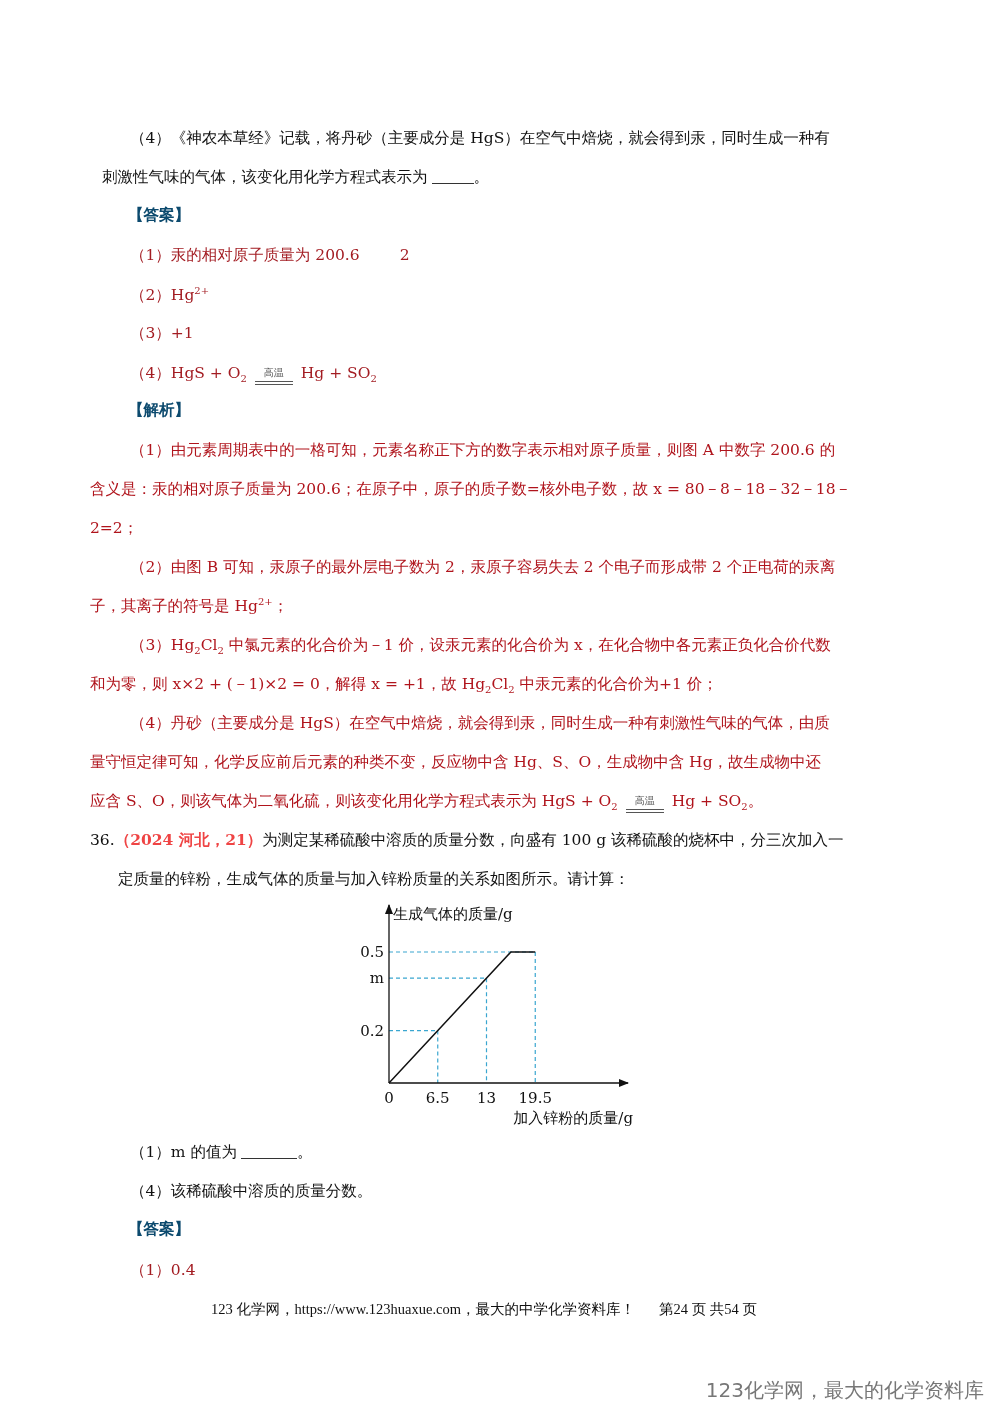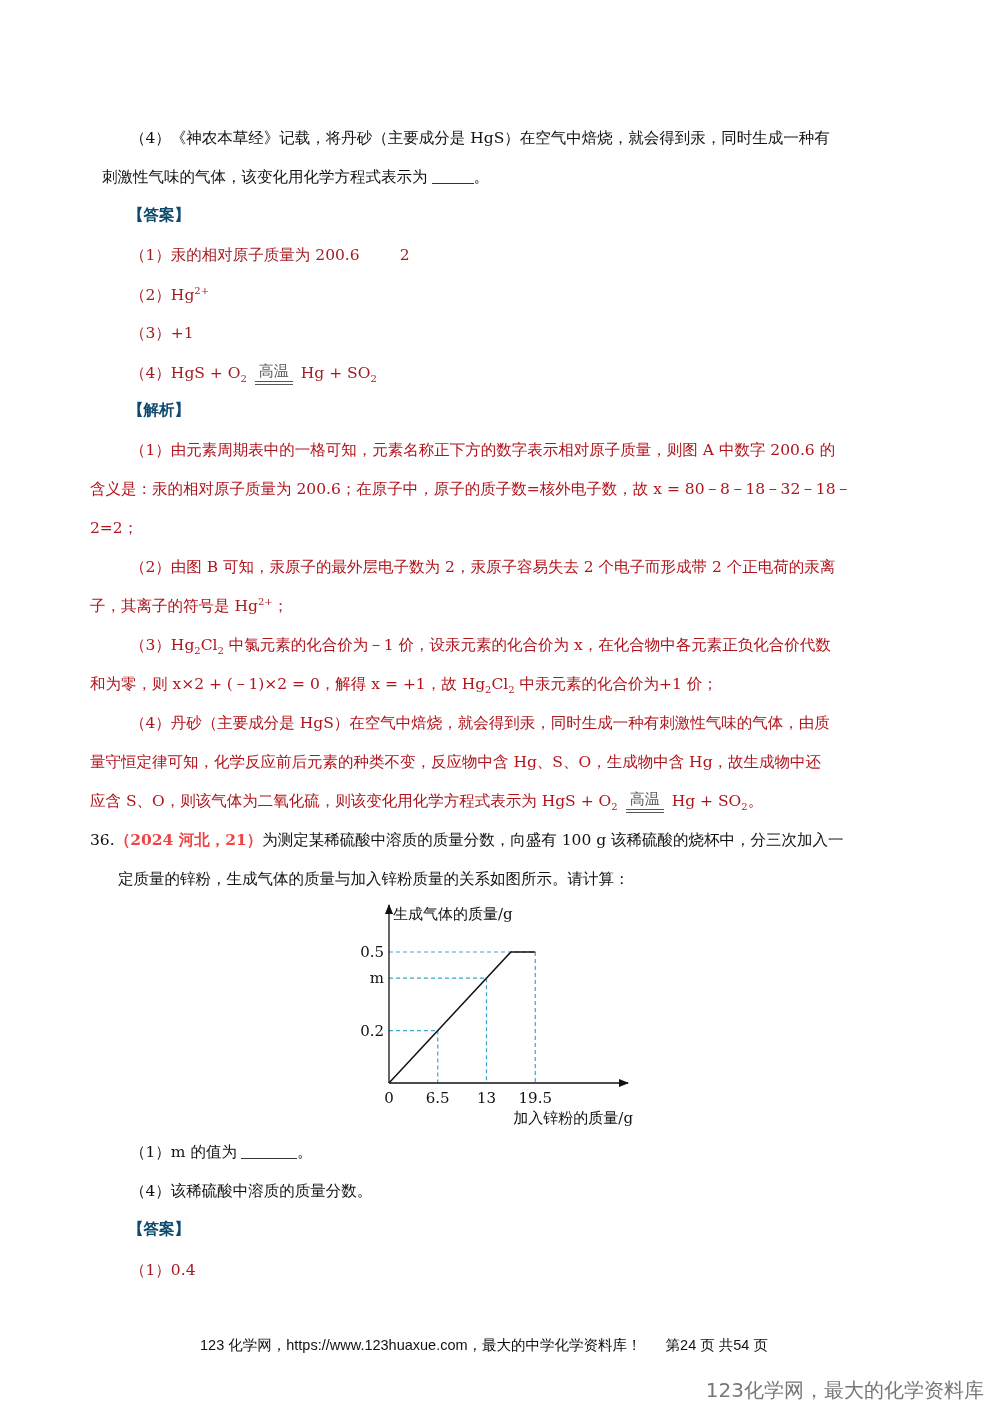--- a/index.html
+++ b/index.html
@@ -7,24 +7,24 @@
          font-family: "DejaVu Serif", "Liberation Serif", serif; color: #111; }
   .line { position: absolute; font-size: 15.5px; line-height: 20px; white-space: nowrap; }
   .red { color: #b0141c; }
   .dred { color: #a31c22; }
   .bracket { color: #0c4a6e; font-weight: bold; }
   .blue { color: #ef4444; font-weight: bold; }
   .blank { display: inline-block; border-bottom: 1px solid #333; height: 14px; vertical-align: -2px; }
   sub { font-size: 10px; vertical-align: -4px; line-height: 0; }
   sup { font-size: 10px; vertical-align: 6px; line-height: 0; }
   .eq-cond { display: inline-block; position: relative; width: 38px; margin: 0 8px; text-align: center; vertical-align: 2px; }
-  .eq-cond .t { font-size: 15px; display: block; line-height: 10px; font-family: Liberation Mono, monospace; }
+  .eq-cond .t { font-size: 10px; display: block; line-height: 10px; }
   .eq-cond .bar { display: block; border-top: 1px solid #555; border-bottom: 1px solid #555; height: 2px; margin-top: 3px; }
   .footer { position: absolute; left: 0; width: 968px; top: 1300px; text-align: center;
-            font-family: Liberation Sans, sans-serif; font-size: 14.5px; color: #111; margin-top: 36px; }
+            font-family: Liberation Serif, serif; font-size: 14.5px; color: #111; }
   .watermark { position: absolute; right: 8px; top: 1377px; font-family: "DejaVu Sans", sans-serif;
                font-size: 20px; color: #777; }
   svg text { font-family: "DejaVu Serif", "Liberation Serif", serif; }
 </style>
 </head>
 <body>
 
 <div class="line" style="left:130px; top:128px;">（4）《神农本草经》记载，将丹砂（主要成分是 HgS）在空气中焙烧，就会得到汞，同时生成一种有</div>
 <div class="line" style="left:90px; top:167px;margin-left:12px;"><span>刺激性气味的气体，该变化用化学方程式表示为</span><span class="blank" style="width:42px;margin-left:4px;"></span><span>。</span></div>
 

